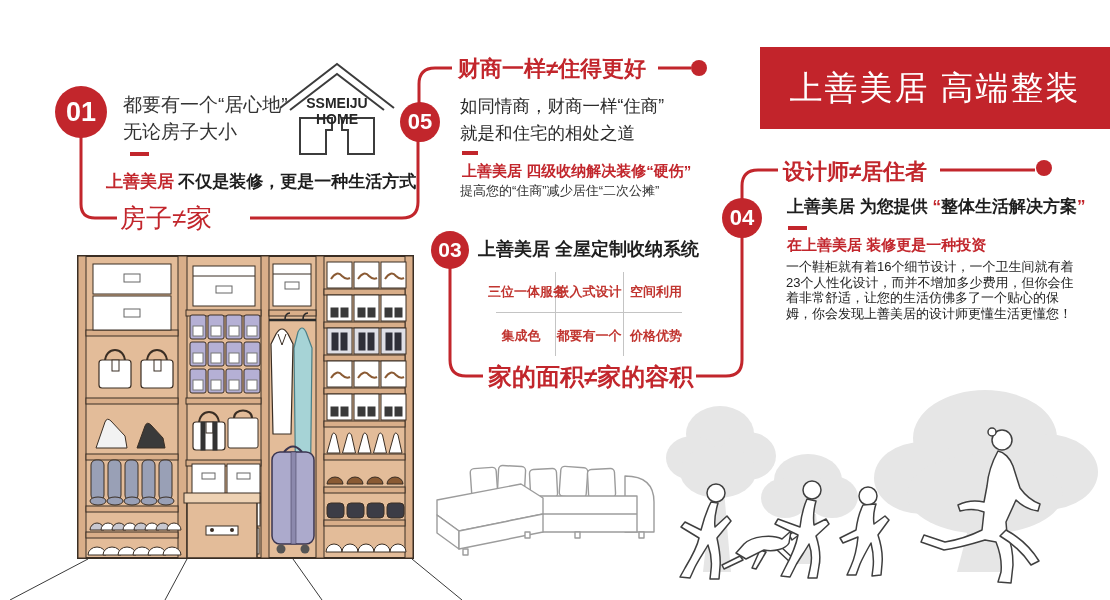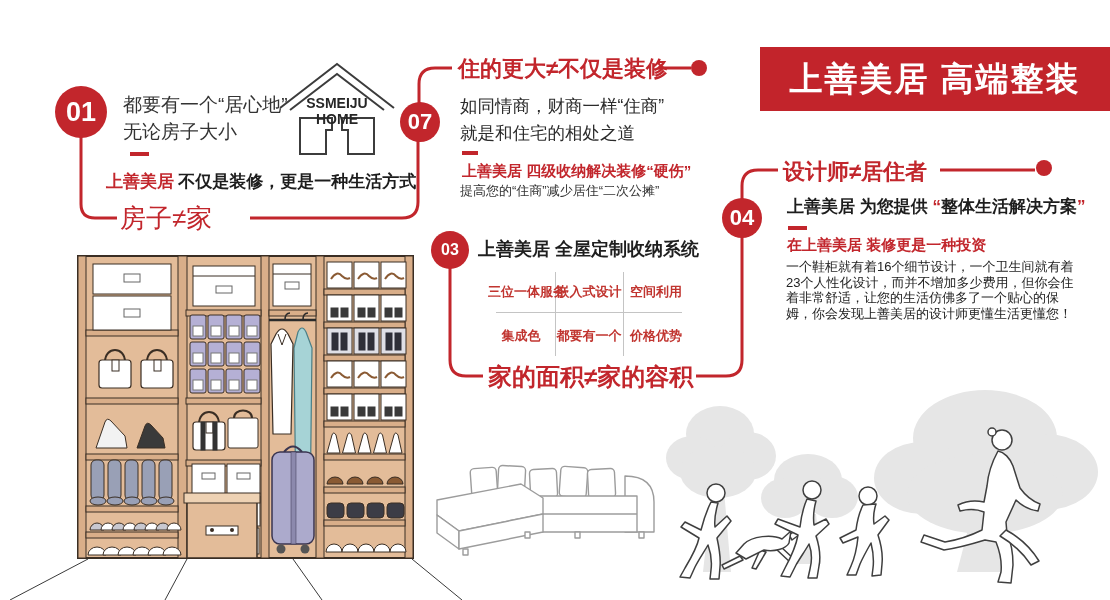--- a/index.html
+++ b/index.html
@@ -16,21 +16,21 @@
   
   .numcircle{
     position:absolute;z-index:4;border-radius:50%;
     background:var(--accent,#C2262C);color:#fff;font-weight:bold;
     display:flex;align-items:center;justify-content:center;
     letter-spacing:0;
     text-align:center;
   }
   #c01{left:55px;top:86px;width:52px;height:52px;font-size:27px;}
   #c02{left:400px;top:102px;width:40px;height:40px;font-size:22px;}
-  #c03{left:431px;top:231px;width:38px;height:38px;font-size:16px;}
+  #c03{left:431px;top:231px;width:38px;height:38px;font-size:21px;}
   #c04{left:722px;top:198px;width:40px;height:40px;font-size:22px;}
   
   .txt{position:absolute;z-index:5;white-space:nowrap;}
   .red{color:var(--accent,#C2262C);}
   .dash{position:absolute;z-index:5;width:19px;height:4px;background:var(--accent,#C2262C);}
   #s01-body{left:123px;top:91px;font-size:19px;line-height:27px;color:#333;}
   #s01-sub{left:106px;top:170px;font-size:17px;font-weight:bold;
            font-family:"Liberation Serif","DejaVu Serif",serif;color:#1d1d1d;}
   #s01-slogan{left:120px;top:201px;font-size:26px;font-weight:normal;}
   #s02-header{left:458px;top:54px;font-size:22px;font-weight:bold;}
@@ -47,24 +47,24 @@
   
   #feature-table{left:488px;top:268px;width:200px;height:90px;z-index:5;}
   #feature-table .cell{
     position:absolute;width:66px;text-align:center;font-size:13px;font-weight:bold;
     color:#C13530;white-space:nowrap;
   }
   #feature-table .vline{position:absolute;width:1px;background:#c4c4c4;top:4px;height:84px;}
   #feature-table .hline{position:absolute;height:1px;background:#c4c4c4;left:8px;width:186px;top:44px;}
   
   #banner{
-    left:760px;top:47px;width:350px;height:64px;z-index:5;
+    left:760px;top:47px;width:350px;height:82px;z-index:5;
     background:var(--banner,#C2242B);color:#fff;
     display:flex;align-items:center;justify-content:center;
-    font-size:33px;font-weight:bold;letter-spacing:2px;
+    font-size:33px;font-weight:normal;letter-spacing:2px;
   }
   
   #logo-svg{left:278px;top:62px;z-index:2;}
   #wardrobe{left:0;top:248px;z-index:1;}
   #sofa{left:425px;top:438px;z-index:1;}
   #scene{left:640px;top:372px;z-index:0;}
 </style>
 </head>
 <body>
 
@@ -77,36 +77,36 @@
     <path d="M450,267 L450,360 Q450,376 466,376 L483,376"></path>
     <path d="M696,376 L726,376 Q742,376 742,360 L742,236"></path>
     <path d="M742,200 L742,186 Q742,170 758,170 L778,170"></path>
     <path d="M940,170 L1035,170"></path>
   </g>
   <circle cx="699" cy="68" r="8" fill="#C2262C"></circle>
   <circle cx="1044" cy="168" r="8" fill="#C2262C"></circle>
 </svg>
 
 <div class="numcircle" id="c01">01</div>
-<div class="numcircle" id="c02">07</div>
+<div class="numcircle" id="c02">05</div>
 <div class="numcircle" id="c03">03</div>
 <div class="numcircle" id="c04">04</div>
 
 <div class="txt" id="s01-body">
   <div>都要有一个“居心地”</div>
   <div>无论房子大小</div>
 </div>
 <div class="dash" style="left:130px;top:152px;"></div>
 <div class="txt" id="s01-sub">
   <span class="red">上善美居</span>
   <span>不仅是装修，更是一种生活方式</span>
 </div>
 <div class="txt red" id="s01-slogan">房子≠家</div>
 
-<div class="txt red" id="s02-header">住的更大≠不仅是装修</div>
+<div class="txt red" id="s02-header">财商一样≠住得更好</div>
 <div class="txt" id="s02-body">
   <div>如同情商，财商一样“住商”</div>
   <div>就是和住宅的相处之道</div>
 </div>
 <div class="dash" style="left:462px;top:151px;width:16px;"></div>
 <div class="txt red" id="s02-red">上善美居 四级收纳解决装修“硬伤”</div>
 <div class="txt" id="s02-black">提高您的“住商”减少居住“二次公摊”</div>
 
 <div class="txt" id="s03-title">上善美居 全屋定制收纳系统</div>
 <div class="abs" id="feature-table">

